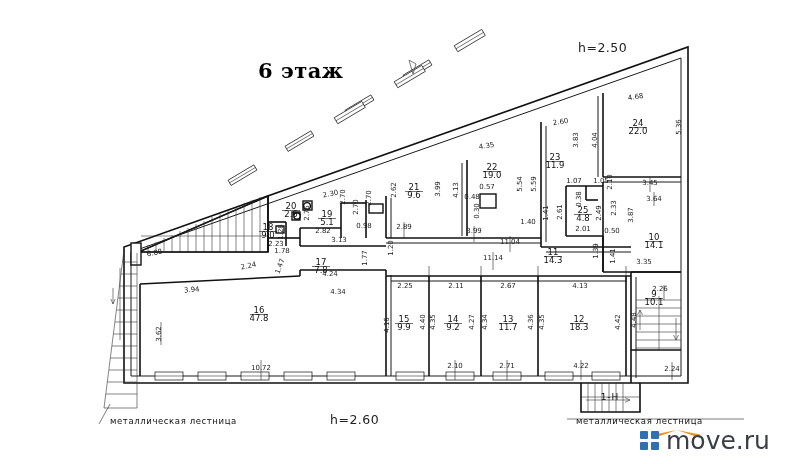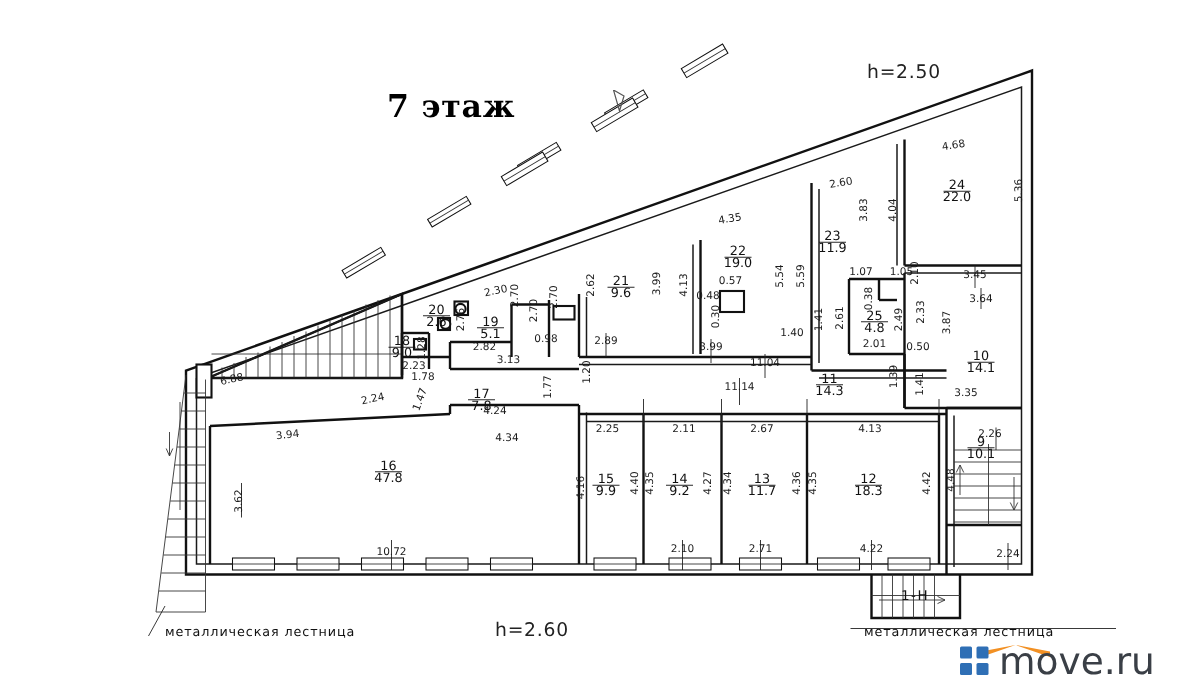--- a/index.html
+++ b/index.html
@@ -30,21 +30,21 @@
   #roof{position:absolute;left:650px;top:418px;width:56px;height:22px;overflow:hidden;}
   #roof div{position:absolute;left:4px;top:12px;width:46px;height:8px;background:#f29023;
             transform:skewY(0deg);clip-path:polygon(0% 100%,50% 0%,100% 100%,100% 55%,50% 0%,0% 55%);}
   .cursor{position:absolute;left:408px;top:60px;width:9px;height:15px;}
 </style>
 </head>
 <body>
 
 <div id="stage">
 
-  <div id="title">7 этаж</div>
+  <div id="title">6 этаж</div>
 
   <svg id="plan" viewBox="0 0 800 464">
 
     <g>
 
       <path class="wall" d="M124,247 L124,383 L688,383 L688,47 L124,247 Z"></path>
 
       <path class="wall-thin" d="M131,252 L131,376 L681,376 L681,58 L131,252"></path>
     </g>
 

